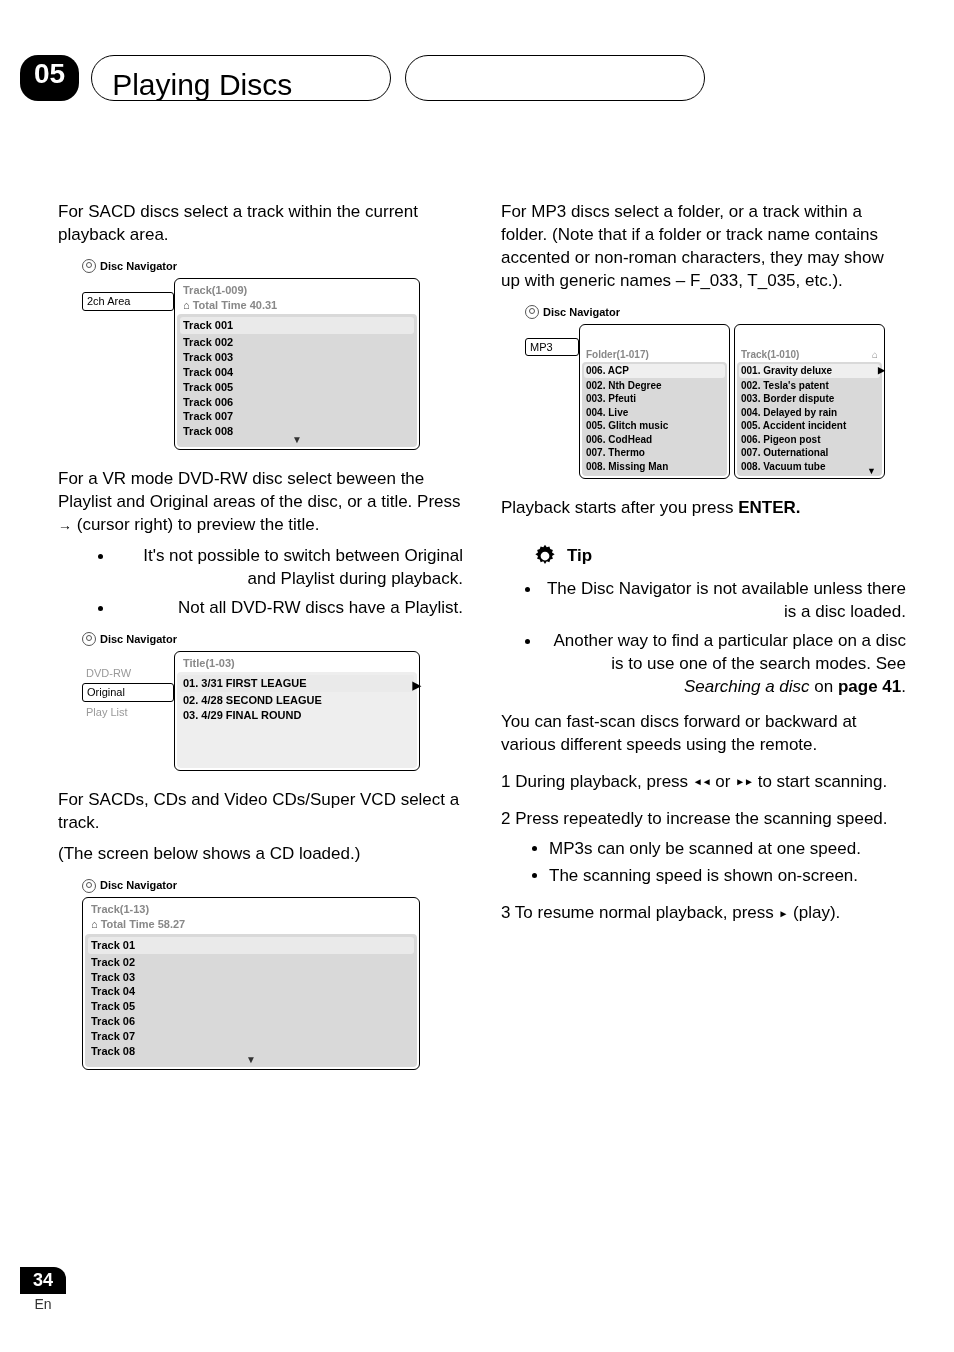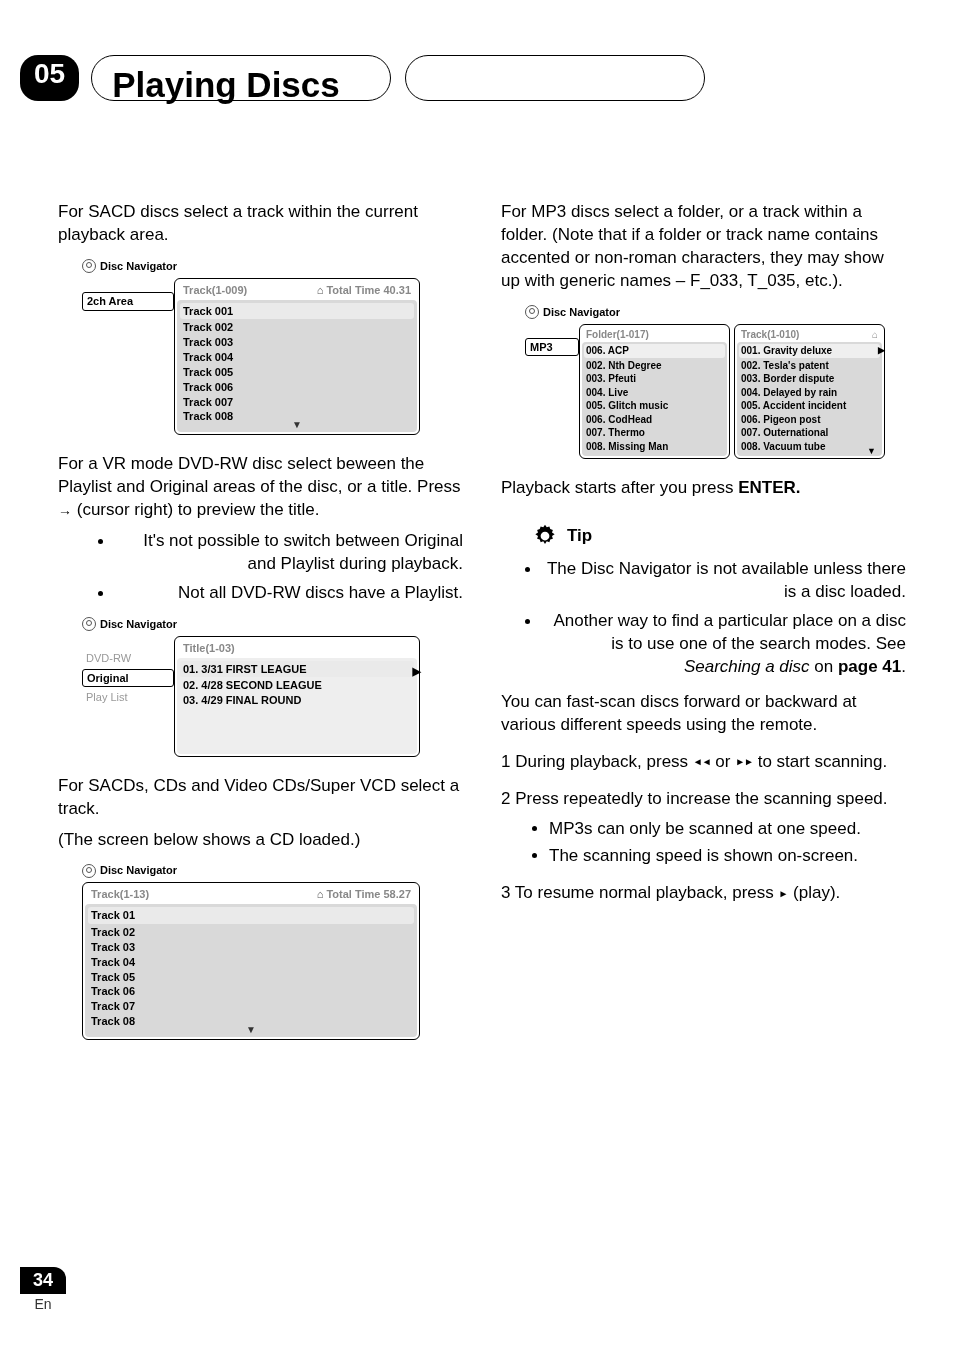--- a/index.html
+++ b/index.html
@@ -28,22 +28,22 @@
   .header-frame {
     border: 1.5px solid #000;
     border-radius: 26px;
     height: 46px;
     width: 300px;
     display: flex;
     align-items: center;
     padding: 0 20px;
   }
   .header-frame .title {
-    font-size: 35px;
-    font-weight: bold;
+    font-size: 30px;
+    font-weight: normal;
     margin-top: 14px;
   }
   .header-frame-r {
     border: 1.5px solid #000;
     border-radius: 26px;
     height: 46px;
     width: 300px;
     margin-left: 14px;
   }
   .cols {
@@ -64,34 +64,35 @@
   .nav-panel {
     display:flex;
   }
   .nav-left {
     width: 92px;
     display:flex;
     flex-direction:column;
     gap:2px;
     padding-top: 14px;
   }
-  .nav-left .sel { border:1px solid #000; border-radius:3px; padding:1px 4px; font-weight:bold; background:#fff;}
+  .nav-left .sel { border:1px solid #000; border-radius:3px; padding:1px 4px; font-weight:normal; background:#fff;}
   .nav-left .plain { color:#999; padding:1px 4px; }
   .nav-right {
     flex:1;
     border:1px solid #000;
     border-radius:6px;
     padding:2px;
   }
   .nav-right-hdr {
     display:flex;
     justify-content:space-between;
     padding:2px 6px;
     color:#888;
     font-weight:bold;
+    flex-direction:column;
   }
   .nav-right-hdr .home-ico::before { content:"⌂"; color:#555; margin-right:3px;}
   .nav-list {
     background:#d9d9d9;
     border-radius:4px;
     padding:4px 6px 4px 6px;
     font-weight:bold;
     position:relative;
   }
   .nav-list div { line-height:1.35; }
@@ -128,21 +129,21 @@
   .page-lang { font-size:14px; color:#333; margin-top:2px;}
   
   .mp3-right { display:flex; gap:4px;}
   .mp3-col {
     flex:1;
     border:1px solid #000;
     border-radius:6px;
     padding:2px;
     font-size:10px;
   }
-  .mp3-col .hdr { color:#888; font-weight:bold; padding:1px 4px; display:flex; justify-content:space-between;}
+  .mp3-col .hdr { color:#888; font-weight:bold; padding:1px 4px; display:flex; justify-content:space-between;margin-top:20px;}
   .mp3-col .lst { background:#d9d9d9; border-radius:4px; padding:3px 4px; font-weight:bold; position:relative;}
   .mp3-col .lst .hi2 { background:#efefef; border-radius:3px; margin:-1px -2px 1px -2px; padding:0 2px;}
   .mp3-col .lst div { line-height:1.35; white-space:nowrap; overflow:hidden;}
   .mp3-col .lst .ar-r { position:absolute; right:-3px; top:2px; font-size:9px;}
   .mp3-col .lst .ar-d { position:absolute; right:6px; bottom:-1px; font-size:9px;}
   b { font-weight:bold;}
   .rarrow::after{content:"►"; font-size:10px; vertical-align:middle;}
   .llarrow::after{content:"◄◄"; font-size:10px; vertical-align:middle; letter-spacing:-1px;}
   .rrarrow::after{content:"►►"; font-size:10px; vertical-align:middle; letter-spacing:-1px;}
   .rarrowcur::after{content:"→"; font-size:14px; font-weight:bold;}

